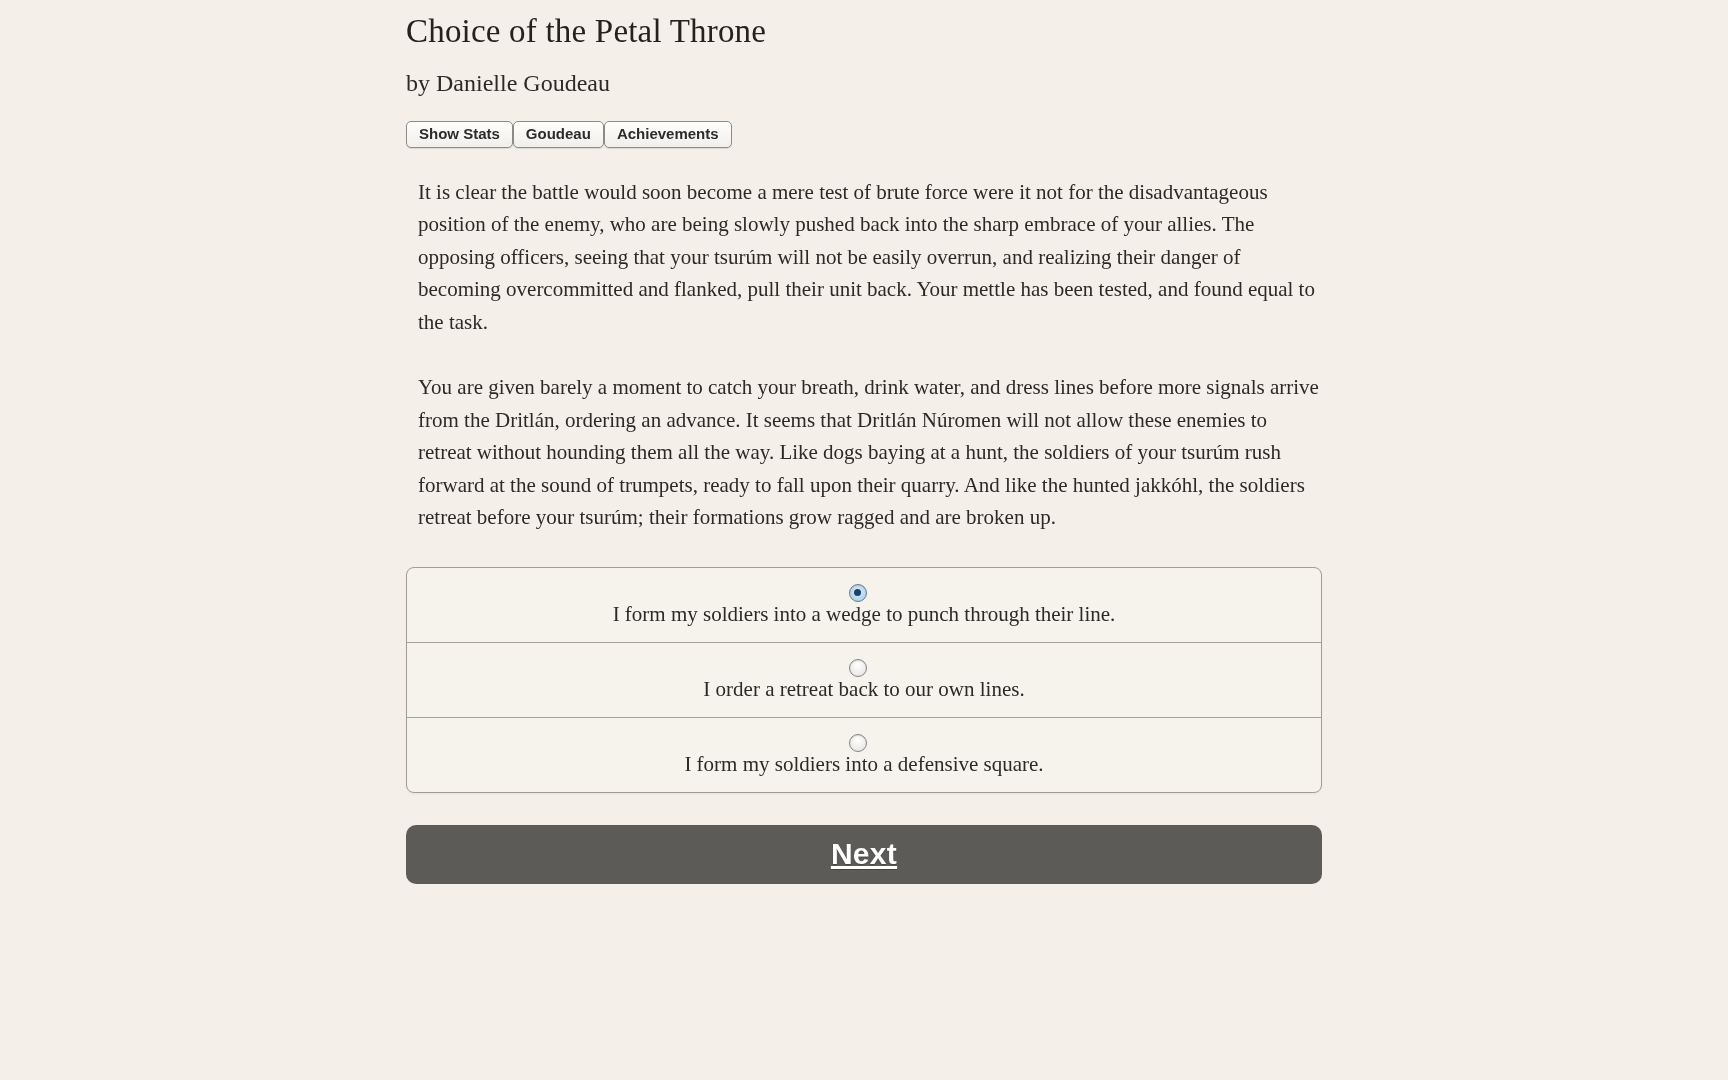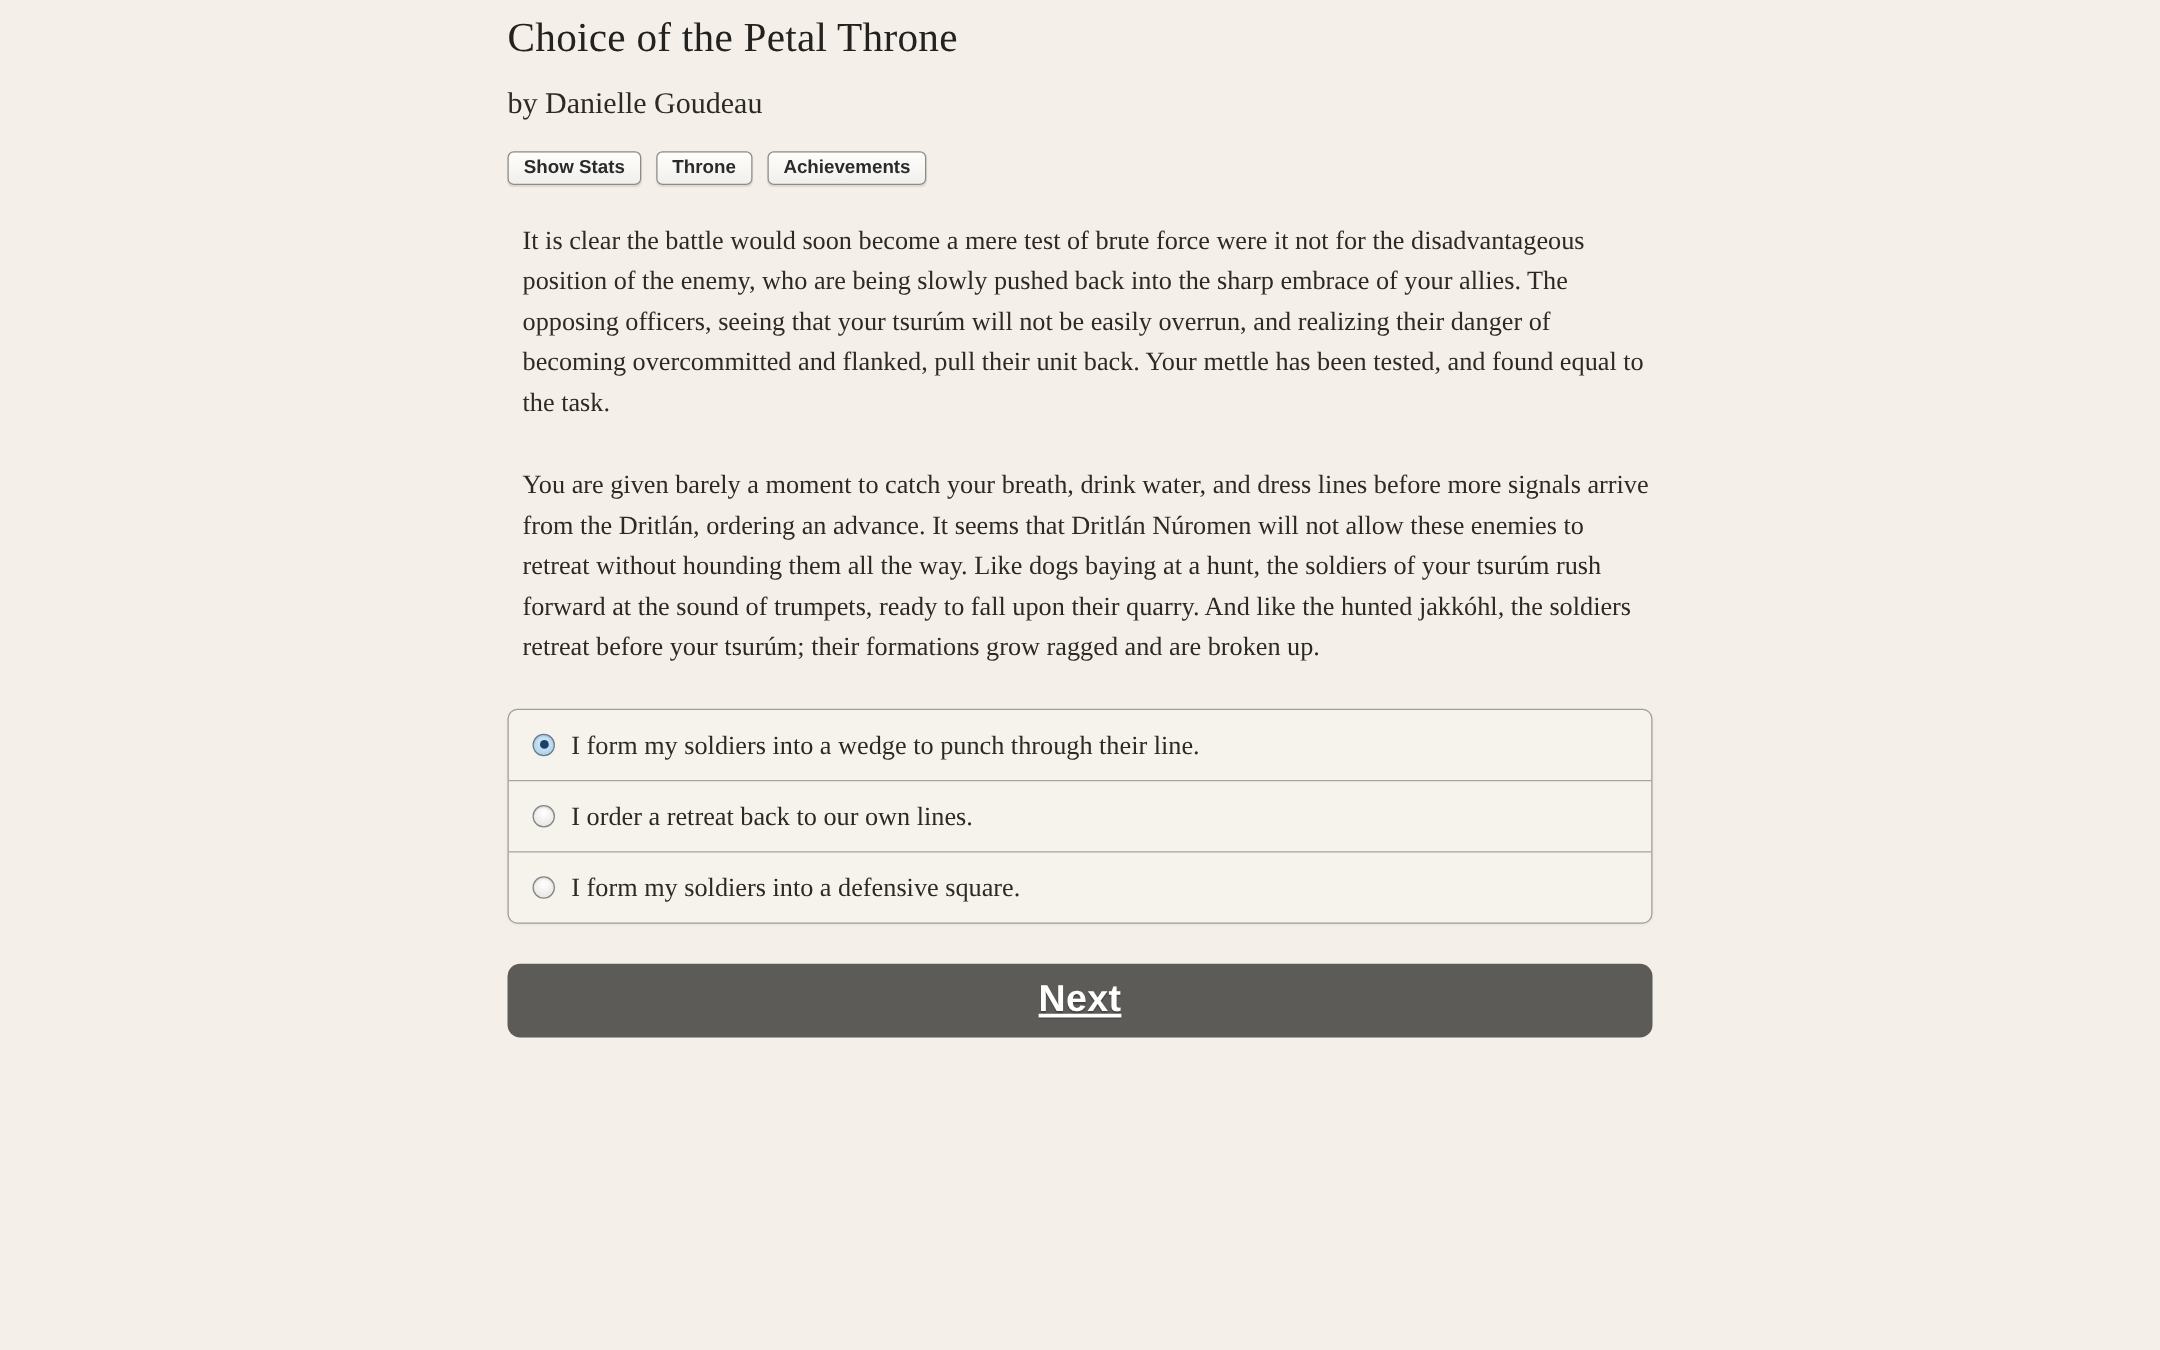--- a/index.html
+++ b/index.html
@@ -25,21 +25,21 @@
     margin: 0 0 18px 0;
     letter-spacing: 0.2px;
   }
   .byline {
     font-size: 24px;
     color: #2d2a26;
     margin: 14px 0 24px 0;
   }
   .toolbar {
     display: flex;
-    gap: 12px;
+    gap: 0;
     margin-bottom: 28px;
   }
   .toolbar button {
     font-family: "Liberation Sans", sans-serif;
     font-size: 15px;
     font-weight: bold;
     color: #2b2b2b;
     background: linear-gradient(#fefefd, #f1efeb);
     border: 1px solid #8e8a84;
     border-radius: 5px;
@@ -60,20 +60,21 @@
     border-radius: 8px;
     background: #f6f2ec;
     overflow: hidden;
     box-shadow: 0 1px 2px rgba(0,0,0,0.05);
   }
   .choice-row {
     display: flex;
     align-items: center;
     padding: 16px 19px;
     cursor: pointer;
+    flex-direction: column;
   }
   .choice-row + .choice-row {
     border-top: 1px solid #a8a29a;
   }
   .radio {
     width: 18px;
     height: 18px;
     border-radius: 50%;
     border: 1px solid #82858a;
     background: radial-gradient(circle at 50% 35%, #ffffff 0%, #e9e7e3 80%);
@@ -126,21 +127,21 @@
 <body>
 
 <div class="container">
 
   <h1 class="page-title">Choice of the Petal Throne</h1>
 
   <div class="byline">by Danielle Goudeau</div>
 
   <div class="toolbar">
     <button>Show Stats</button>
-    <button>Throne</button>
+    <button>Goudeau</button>
     <button>Achievements</button>
   </div>
 
   <div class="story">
     <p>It is clear the battle would soon become a mere test of brute force were it not for the disadvantageous position of the enemy, who are being slowly pushed back into the sharp embrace of your allies. The opposing officers, seeing that your tsurúm will not be easily overrun, and realizing their danger of becoming overcommitted and flanked, pull their unit back. Your mettle has been tested, and found equal to the task.</p>
     <p>You are given barely a moment to catch your breath, drink water, and dress lines before more signals arrive from the Dritlán, ordering an advance. It seems that Dritlán Núromen will not allow these enemies to retreat without hounding them all the way. Like dogs baying at a hunt, the soldiers of your tsurúm rush forward at the sound of trumpets, ready to fall upon their quarry. And like the hunted jakkóhl, the soldiers retreat before your tsurúm; their formations grow ragged and are broken up.</p>
   </div>
 
   <div class="choice-box">
 

